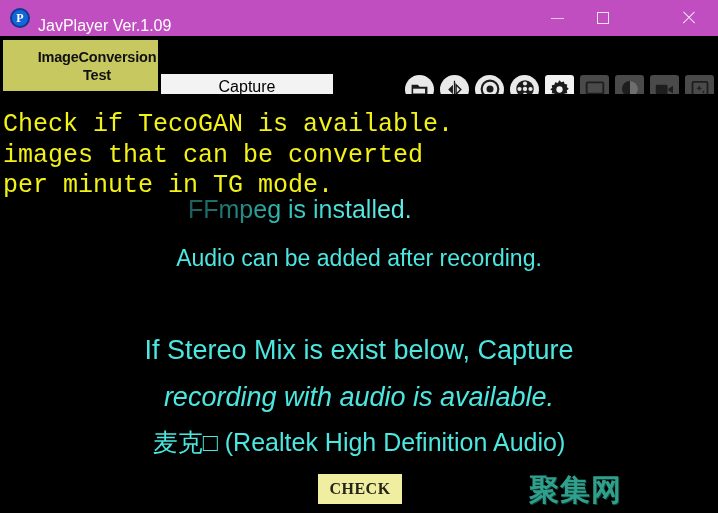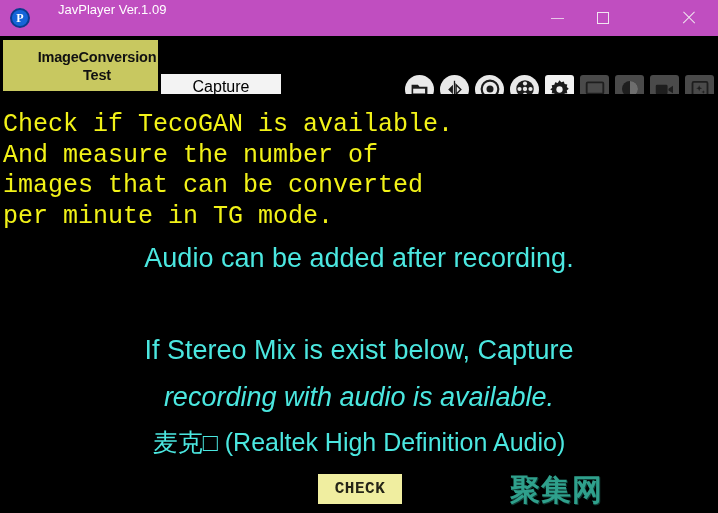--- a/index.html
+++ b/index.html
@@ -22,25 +22,24 @@
     border-radius:50%;
     background:#1565D8;
     border:2px solid #0A3C8F;
     display:flex; align-items:center; justify-content:center;
   }
   .tb-icon span{
     color:#fff; font-size:12px; font-weight:bold; line-height:1;
     font-family:"Liberation Serif", serif;
   }
   .tb-title{
-    position:absolute; left:38px; top:0;
-    color:#ffffff; font-size:13px; line-height:20px;
-    font-family:"Liberation Sans", sans-serif;
-    white-space:nowrap;
-    margin-left:20px;
+    position:absolute; left:38px; top:16px;
+    color:#ffffff; font-size:16px; line-height:20px;
+    font-family:"Liberation Sans", sans-serif;
+    white-space:nowrap;
   }
   .wbtn{
     position:absolute; top:0; width:46px; height:36px;
     display:flex; align-items:center; justify-content:center;
     color:#f2f2f2; font-size:15px;
   }
   .wbtn-min{ right:138px; }
   .wbtn-max{ right:92px; }
   .wbtn-close{ right:0px; width:60px; }
   .glyph-min{ display:block; width:13px; height:1px; background:#e8c7e8; }
@@ -62,21 +61,21 @@
     position:absolute; left:3px; top:4px; width:155px; height:51px;
     background:#C8C860;
     color:#111; font-size:14.5px; font-weight:bold;
     text-align:center; line-height:18px;
     display:flex; align-items:center; justify-content:center;
     font-family:"Liberation Sans", sans-serif;
     letter-spacing:-0.2px;
     padding-left:33px;
   }
   .btn-capture{
-    position:absolute; left:161px; top:38px; width:120px; height:26px;
+    position:absolute; left:161px; top:38px; width:172px; height:26px;
     background:#f3f3f3; color:#000;
     font-size:16px; text-align:center; line-height:26px;
     font-family:"Liberation Sans", sans-serif;
   }
   .combo{
     position:absolute; left:161px; top:68px; width:150px; height:22px;
     background:#8a8a8a; color:#111;
     font-size:11px; font-weight:bold;
     display:flex; align-items:center;
     padding-left:9px;
@@ -117,35 +116,35 @@
     background:linear-gradient(90deg,#1c5f5c 0%,#1f7a76 18%,#34c6c0 45%,#4fe6e0 70%,#5ff2ea 100%);
     -webkit-background-clip:text; background-clip:text;
     color:transparent; -webkit-text-fill-color:transparent;
   }
 
   .cyan-center{
     position:absolute; left:0; width:718px; text-align:center;
     color:#4BE7E0; font-family:"Liberation Sans", sans-serif;
     white-space:nowrap;
   }
-  .l-audio{ top:148px; font-size:27px; line-height:32px; }
+  .l-audio{ top:148px; font-size:23px; line-height:32px; }
   .l-stereo{ top:240px; font-size:27px; line-height:32px; }
   .l-record{ top:287px; font-size:27px; line-height:32px;font-style:italic; }
   .l-device{ top:332px; font-size:25px; line-height:32px; }
 
   .btn-check{
     position:absolute; left:318px; top:380px; width:84px; height:30px;
     background:#F0EEA0; color:#252517;
     font-size:16px; font-weight:bold; letter-spacing:0.5px;
     display:flex; align-items:center; justify-content:center;
-    font-family:Liberation Mono, monospace;
+    font-family:Liberation Serif, serif;
   }
 
   .watermark{
-    position:absolute; left:510px; top:376px;
+    position:absolute; left:529px; top:376px;
     color:#2FA08C; font-size:30px; font-weight:bold;
     font-family:Liberation Mono, monospace;
     letter-spacing:1px;
     text-shadow:1px 1px 0 #113f37;
     white-space:nowrap;
   }
 </style>
 </head>
 <body>
 
@@ -255,25 +254,25 @@
         </svg>
       </div>
 
     </div>
   </div>
 
   <div class="stage">
 
     <div class="yellow-block">
       <div>Check if TecoGAN is available.</div>
-      <div>And measure the number of</div>
       <div>images that can be converted</div>
       <div>per minute in TG mode.</div>
     </div>
 
+    <div class="ffmpeg-line">FFmpeg is installed.</div>
 
     <div class="cyan-center l-audio">Audio can be added after recording.</div>
 
     <div class="cyan-center l-stereo">If Stereo Mix is exist below, Capture</div>
     <div class="cyan-center l-record">recording with audio is available.</div>
 
     <div class="cyan-center l-device">麦克□ (Realtek High Definition Audio)</div>
 
     <div class="btn-check">CHECK</div>
 

